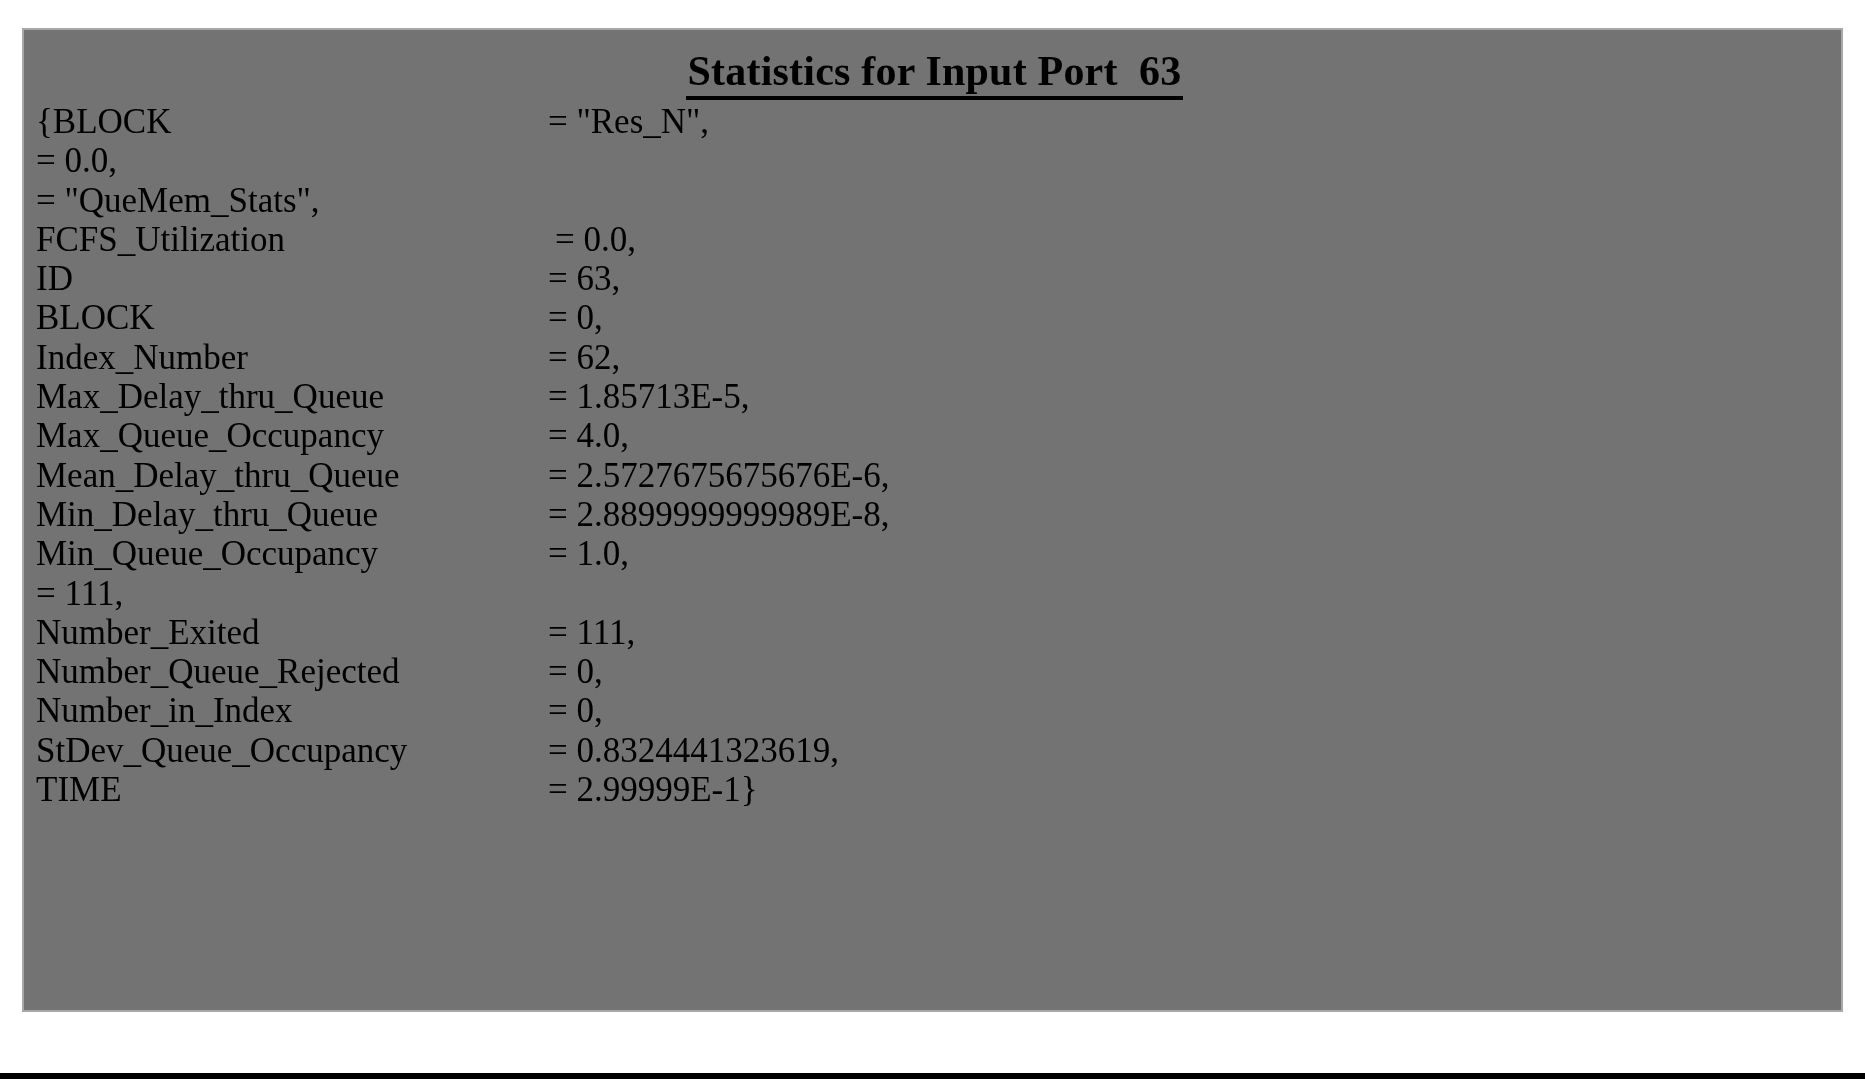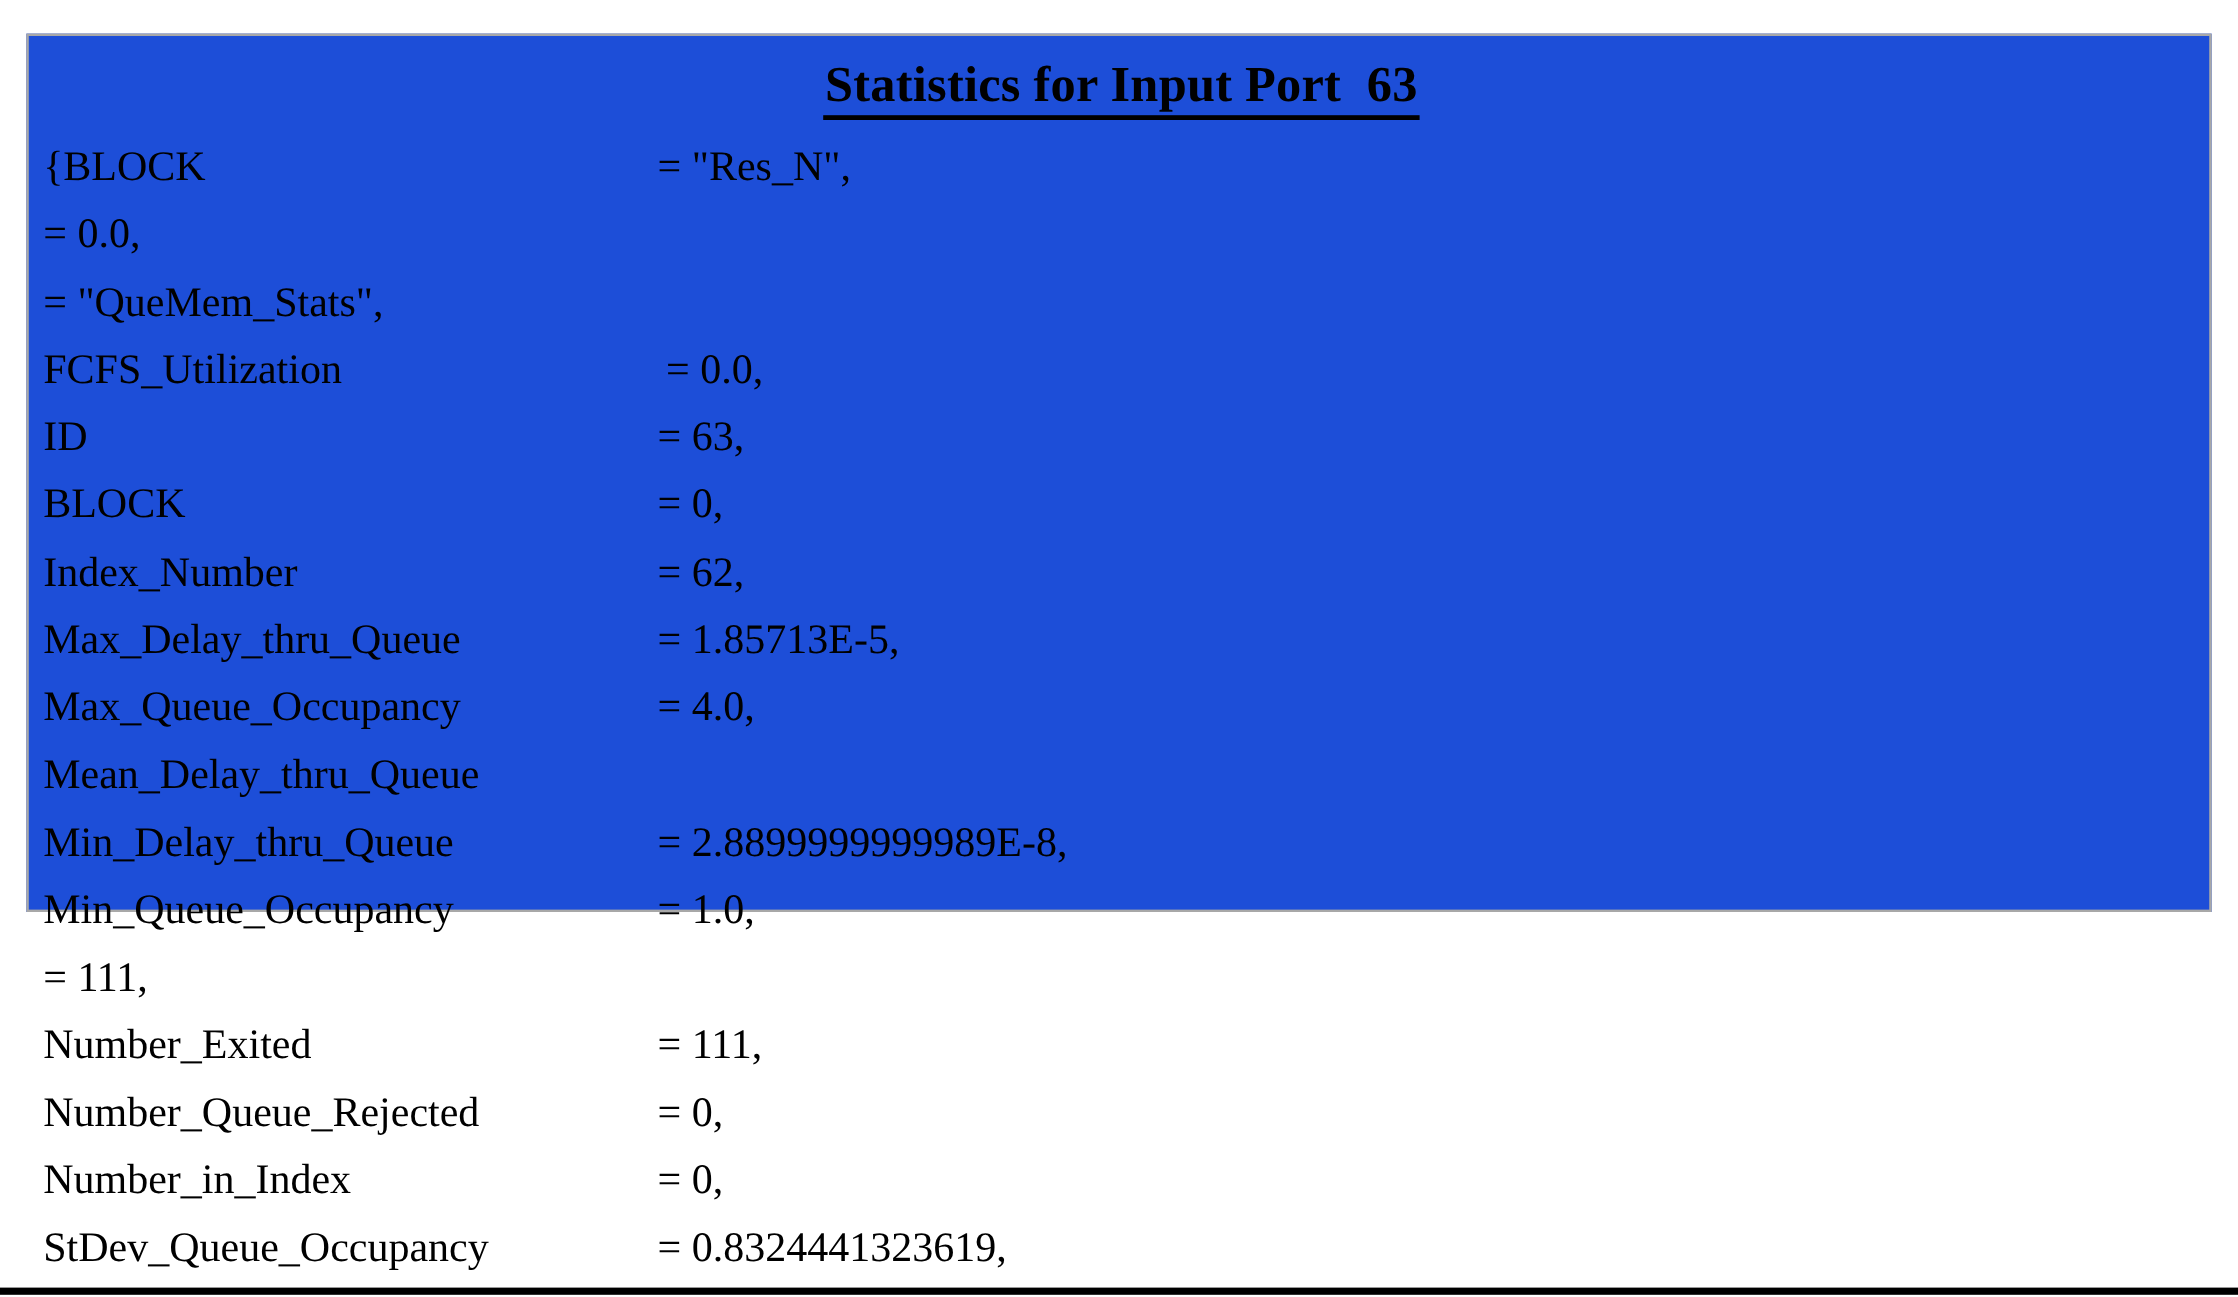--- a/index.html
+++ b/index.html
@@ -16,24 +16,24 @@
     font-family: "Liberation Serif", "DejaVu Serif", serif;
     color: #000000;
   }
 
   
   .panel {
     position: absolute;
     left: 22px;
     top: 28px;
     width: 1821px;
-    height: 732px;
+    height: 984px;
     box-sizing: border-box;
     border: 2px solid #a8a8a8;
-    background: #1d4ed8;
+    background: #737373;
   }
 
   
   .bottom-rule {
     position: absolute;
     left: 0;
     top: 1073px;
     width: 1865px;
     height: 6px;
     background: #000000;
@@ -62,21 +62,20 @@
     position: absolute;
     left: 12px;
     top: 72px;
     width: 1800px;
   }
   .row {
     display: flex;
     align-items: baseline;
     height: 39.3px;
     white-space: pre;
-    margin-top: 17px;
   }
   .key {
     width: 512px;
     flex: 0 0 512px;
     font-size: 35px;
     line-height: 39.3px;
     white-space: pre;
   }
   .val {
     font-size: 35px;
@@ -99,21 +98,21 @@
   <div class="stats">
       <div class="row"><span class="key">{BLOCK</span><span class="val">= "Res_N",</span></div>
       <div class="row"><span class="val">= 0.0,</span></div>
       <div class="row"><span class="val">= "QueMem_Stats",</span></div>
       <div class="row indented"><span class="key">FCFS_Utilization</span><span class="val">= 0.0,</span></div>
       <div class="row"><span class="key">ID</span><span class="val">= 63,</span></div>
       <div class="row"><span class="key">BLOCK</span><span class="val">= 0,</span></div>
       <div class="row"><span class="key">Index_Number</span><span class="val">= 62,</span></div>
       <div class="row"><span class="key">Max_Delay_thru_Queue</span><span class="val">= 1.85713E-5,</span></div>
       <div class="row"><span class="key">Max_Queue_Occupancy</span><span class="val">= 4.0,</span></div>
-      <div class="row"><span class="key">Mean_Delay_thru_Queue</span></div>
+      <div class="row"><span class="key">Mean_Delay_thru_Queue</span><span class="val">= 2.5727675675676E-6,</span></div>
       <div class="row"><span class="key">Min_Delay_thru_Queue</span><span class="val">= 2.8899999999989E-8,</span></div>
       <div class="row"><span class="key">Min_Queue_Occupancy</span><span class="val">= 1.0,</span></div>
       <div class="row"><span class="val">= 111,</span></div>
       <div class="row"><span class="key">Number_Exited</span><span class="val">= 111,</span></div>
       <div class="row"><span class="key">Number_Queue_Rejected</span><span class="val">= 0,</span></div>
       <div class="row"><span class="key">Number_in_Index</span><span class="val">= 0,</span></div>
       <div class="row"><span class="key">StDev_Queue_Occupancy</span><span class="val">= 0.8324441323619,</span></div>
       <div class="row"><span class="key">TIME</span><span class="val">= 2.99999E-1}</span></div>
     </div>
 

